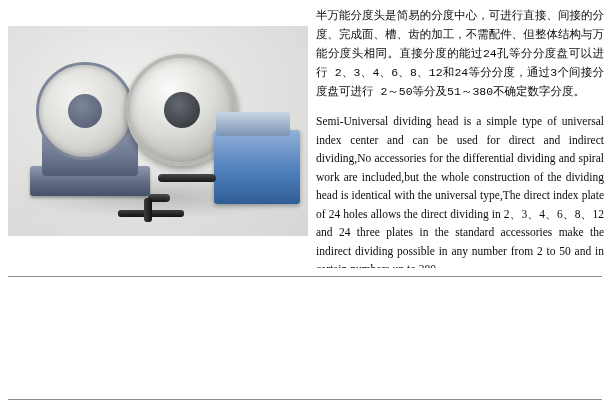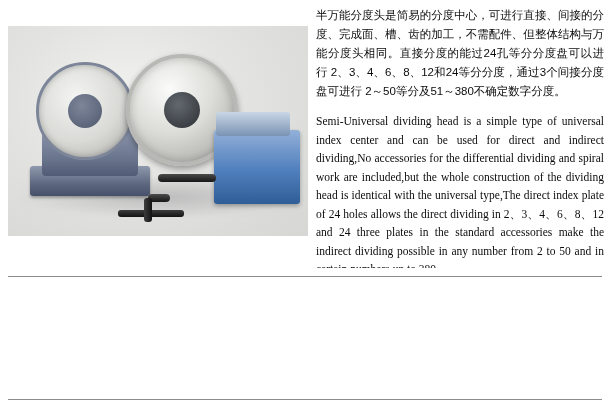--- a/index.html
+++ b/index.html
@@ -135,21 +135,21 @@
   }
 
   
   .text-col {
     position: absolute;
     left: 316px;
     top: 6px;
     width: 288px;
   }
   .zh {
-    font-family: Liberation Sans, sans-serif;
+    font-family: Liberation Mono, monospace;
     font-size: 11.5px;
     line-height: 19px;
     color: #0b0b0b;
     text-align: justify;
     text-justify: inter-ideograph;
     margin: 0 0 10px 0;
   }
   .en {
     font-family: "Liberation Serif", serif;
     font-size: 11.5px;

